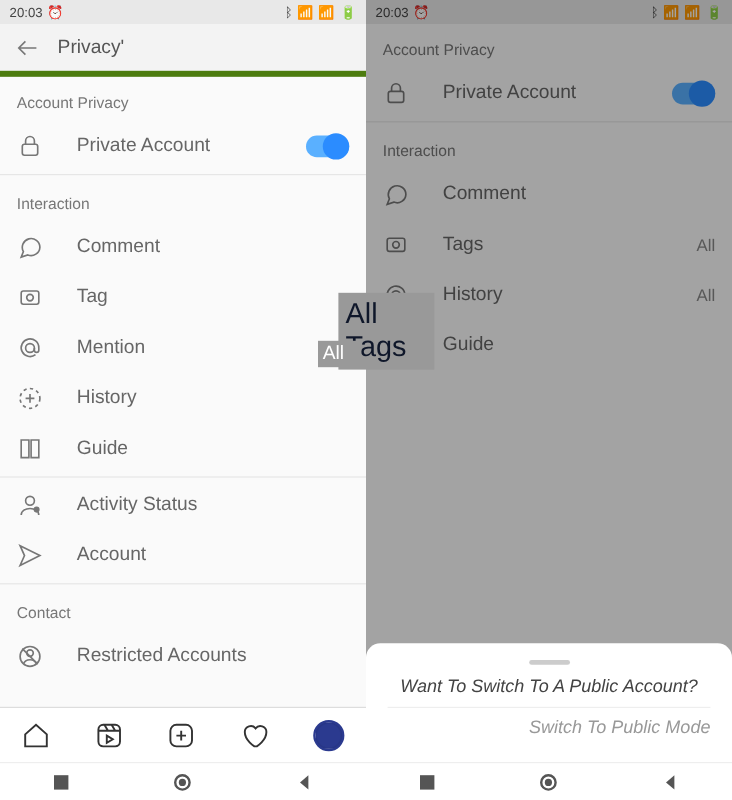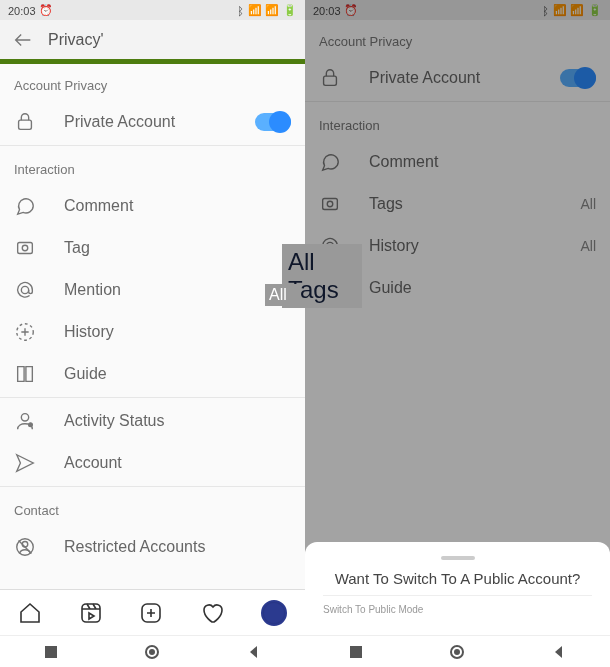--- a/index.html
+++ b/index.html
@@ -23,25 +23,25 @@
 
 .toggle { width: 36px; height: 18px; border-radius: 10px; background: #5ab0ff; position: relative; }
 .toggle::after { content: ""; position: absolute; right: 0; top: -2px; width: 22px; height: 22px; background: #2b8cff; border-radius: 50%; }
 
 .all-overlay { position: absolute; left: 282px; top: 244px; width: 80px; background: #999; color: #0f172a; padding: 4px 6px; font-size: 24px; z-index: 20; }
 .all-overlay2 { position: absolute; left: 265px; top: 284px; width: 36px; background: #999; color: #fff; padding: 2px 4px; font-size: 16px; z-index: 20; }
 
 .bottom-nav { height: 46px; border-top: 1px solid #ddd; display: flex; justify-content: space-around; align-items: center; background: #fff; position: relative; z-index: 2; }
 .sys-nav { height: 32px; display: flex; justify-content: space-around; align-items: center; background: #fff; border-top: 1px solid #eee; position: relative; z-index: 10; }
 
-.sheet { position: absolute; bottom: 32px; left: 0; right: 0; background: #fff; border-top-left-radius: 12px; border-top-right-radius: 12px; z-index: 10; padding: 10px 18px 20px; }
+.sheet { position: absolute; bottom: 32px; left: 0; right: 0; background: #fff; border-top-left-radius: 12px; border-top-right-radius: 12px; z-index: 10; padding: 10px 18px 20px; font-style: italic; }
 .sheet .grab { width: 34px; height: 4px; background: #ccc; border-radius: 2px; margin: 4px auto 10px; }
 .sheet .sheet-title { font-size: 15px; color: #444; text-align: center; padding-bottom: 8px; border-bottom: 1px solid #eee; }
 .sheet .sheet-body { font-size: 12px; color: #999; text-align: center; padding: 14px 8px; line-height: 1.5; }
-.sheet .sheet-action { font-size: 10px; color: #999; text-align: left; padding-top: 8px; }
+.sheet .sheet-action { font-size: 15px; color: #999; text-align: right; padding-top: 8px; }
 
 svg { flex-shrink: 0; }
 .icon { width: 22px; height: 22px; stroke: #777; fill: none; stroke-width: 1.5; }
 .nav-icon { width: 24px; height: 24px; stroke: #333; fill: none; stroke-width: 1.6; }
 .sys-icon { width: 16px; height: 16px; fill: #555; }
 .avatar { width: 26px; height: 26px; border-radius: 50%; background: radial-gradient(circle, #2b3a8f 60%, #1a2560); border: 2px solid #2b3a8f; }
 </style>
 </head>
 <body>
 

